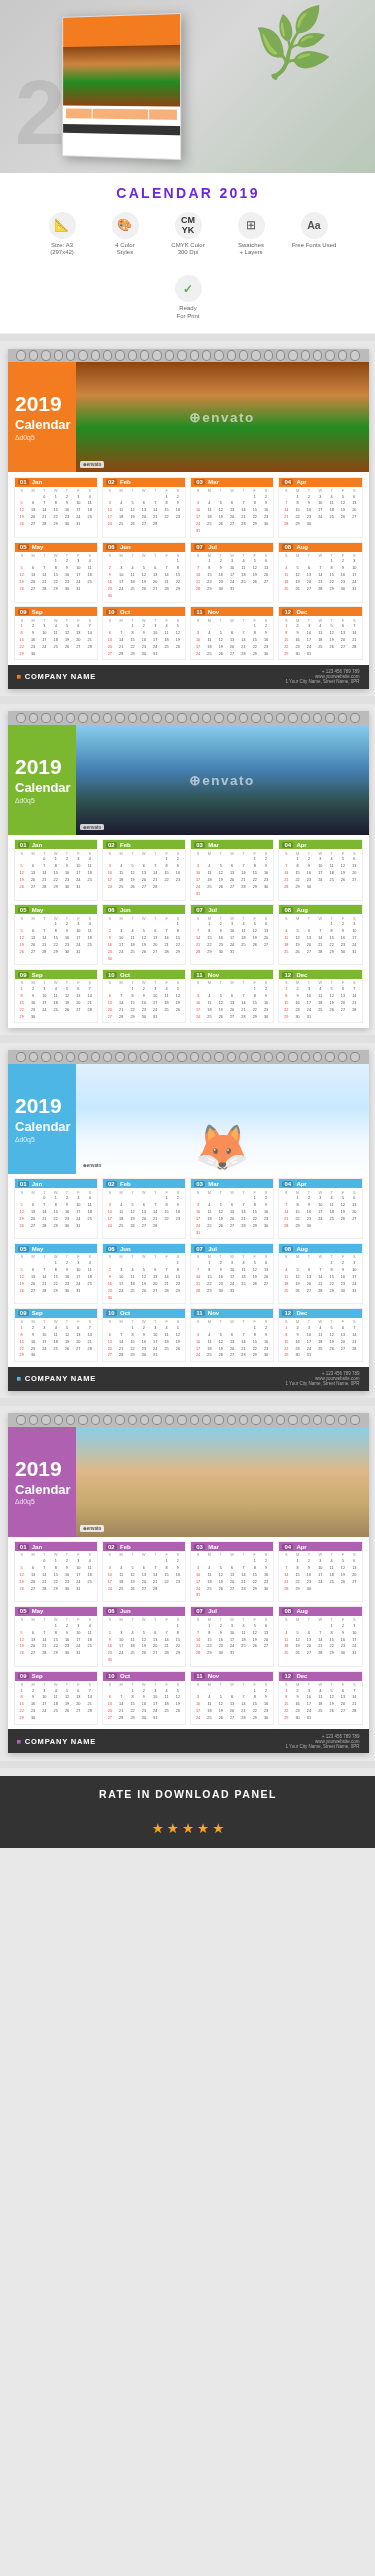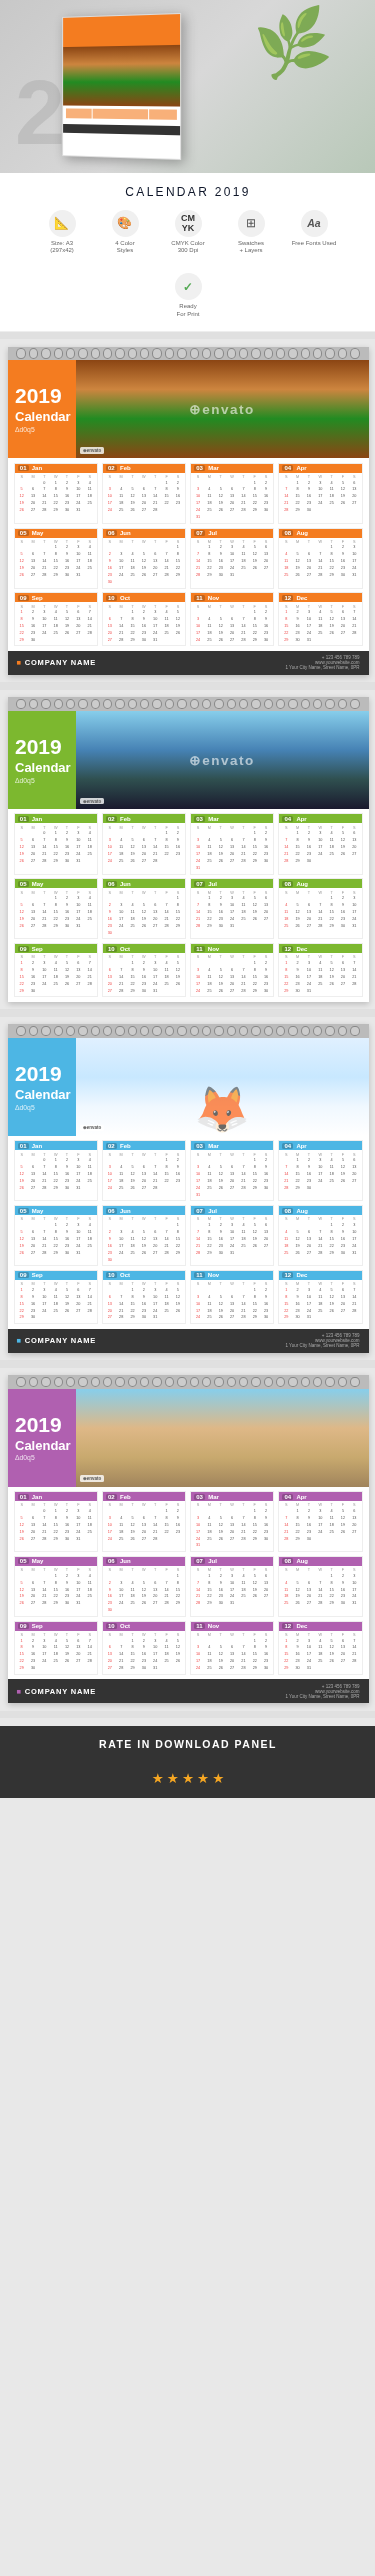--- a/index.html
+++ b/index.html
@@ -79,24 +79,24 @@
     }
 
     
     .info-bar {
       background: white;
       padding: 12px 15px;
       text-align: center;
       border-bottom: 0.8px solid #eee;
     }
     .info-title {
-      font-size: 12px;
-      font-weight: 400;
+      font-size: 14px;
+      font-weight: 700;
       letter-spacing: 2.3px;
-      color: #0f172a;
+      color: #6d28d9;
       margin-bottom: 10.5px;
     }
     .info-icons-row {
       display: flex;
       justify-content: center;
       gap: 18px;
       flex-wrap: wrap;
     }
     .info-icon-item {
       display: flex;
@@ -149,21 +149,21 @@
       border: 1.5px solid #888;
       border-radius: 50%;
       background: #ccc;
       margin: 0 1.5px;
     }
 
     
     .cal-header {
       display: flex;
       align-items: stretch;
-      height: 98px;
+      height: 110px;
       overflow: hidden;
     }
     .cal-header-left {
       width: 68px;
       min-width: 68px;
       display: flex;
       flex-direction: column;
       justify-content: center;
       padding: 7.5px;
     }
@@ -390,21 +390,21 @@
     </div>
     <div class="info-icon-item">
       <div class="info-icon-circle" style="font-size:9px;font-weight:700;color:#333;">CM<br>YK</div>
       <div class="info-icon-label">CMYK Color<br>300 Dpi</div>
     </div>
     <div class="info-icon-item">
       <div class="info-icon-circle">⊞</div>
       <div class="info-icon-label">Swatches<br>+ Layers</div>
     </div>
     <div class="info-icon-item">
-      <div class="info-icon-circle" style="font-size:10.5px;font-weight:700;font-style:italic;">Aa</div>
+      <div class="info-icon-circle" style="font-size:10.5px;font-weight:700;">Aa</div>
       <div class="info-icon-label">Free Fonts
 Used</div>
     </div>
     <div class="info-icon-item">
       <div class="info-icon-circle" style="color:#5a5;font-weight:700;">✓</div>
       <div class="info-icon-label">Ready<br>For Print</div>
     </div>
   </div>
 </div>
 

